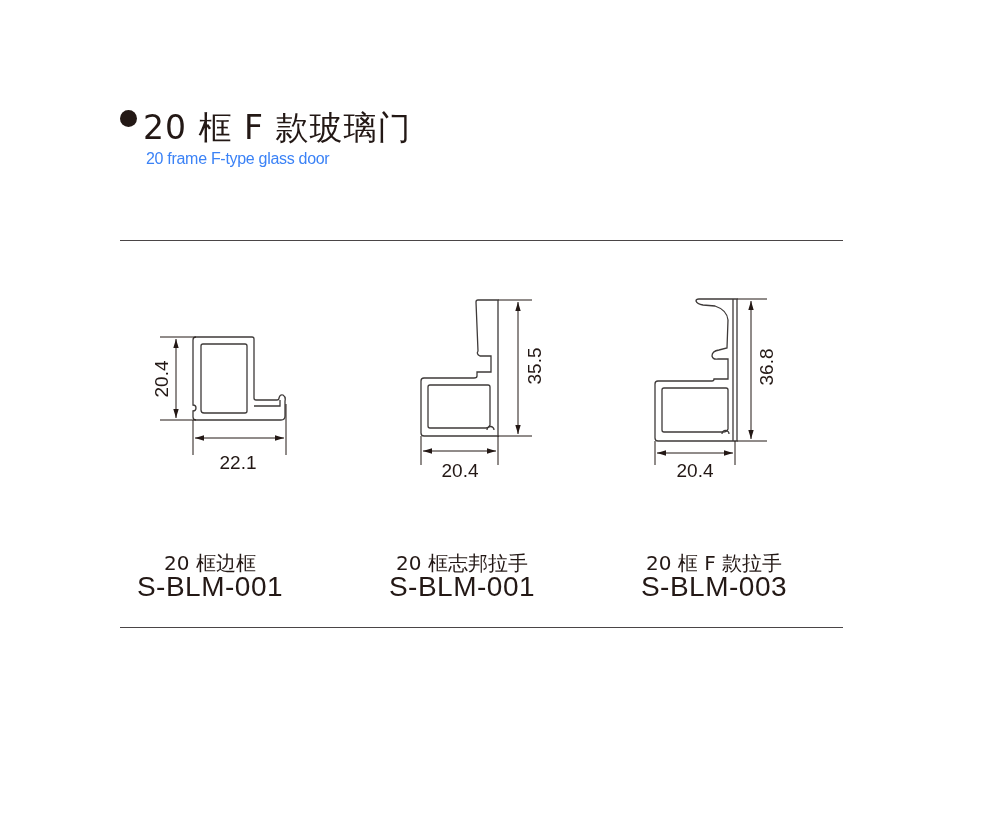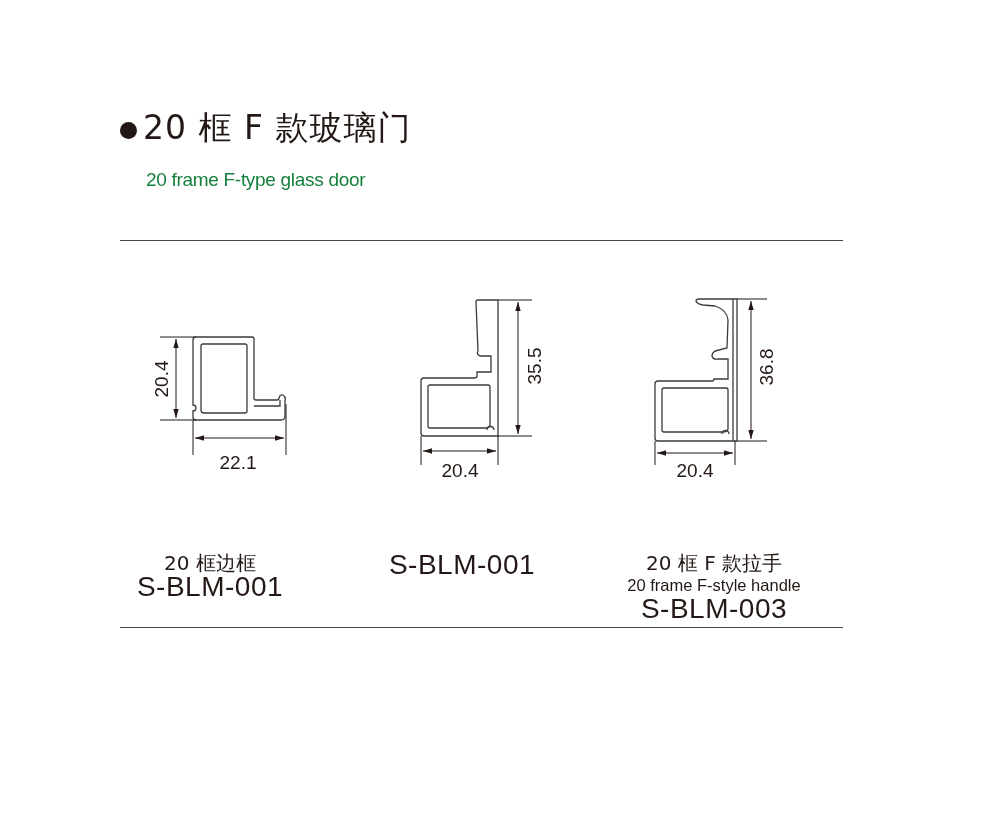--- a/index.html
+++ b/index.html
@@ -1,21 +1,21 @@
 <!DOCTYPE html>
 <html><head>
 <meta charset="utf-8">
 <style>
   html, body { margin:0; padding:0; background:#ffffff; }
   body { width:1000px; height:824px; position:relative; overflow:hidden;
          font-family:"Liberation Sans", "DejaVu Sans", sans-serif; color:#231815; }
-  .title-row { position:absolute; left:120px; top:106px; display:flex; align-items:center; }
+  .title-row { position:absolute; left:120px; top:106px; display:flex; align-items:flex-start; }
   .bullet { width:17px; height:17px; border-radius:50%; background:#231815; margin-right:6px; margin-top:4px; }
   .title-cn { font-family:"DejaVu Sans", sans-serif; font-size:33px; letter-spacing:1px; color:#231815; }
-  .title-en { position:absolute; left:146px; top:150px; font-size:19px; color:#15803d; letter-spacing:-0.3px;margin-top:19px; }
+  .title-en { position:absolute; left:146px; top:150px; font-size:16px; color:#3b82f6; letter-spacing:-0.3px; }
   .rule { position:absolute; left:120px; width:723px; height:0; border-top:1.5px solid #4a4546; }
   .drawings { position:absolute; left:0; top:0; width:1000px; height:824px; }
   .drawings svg { position:absolute; left:0; top:0; }
   .dim-text { font-family:"Liberation Sans", sans-serif; font-size:19px; fill:#231815; }
   .caption { position:absolute; width:260px; text-align:center; color:#231815; }
   .cap-cn { font-family:"DejaVu Sans", sans-serif; font-size:20px; line-height:22px; }
   .cap-en { font-size:16.5px; line-height:22px; }
   .cap-code { font-size:28px; line-height:26px; letter-spacing:0.5px; }
 </style>
 </head>
@@ -99,19 +99,19 @@
   <text class="dim-text" x="773" y="367" text-anchor="middle" transform="rotate(-90 773 367)">36.8</text>
   <text class="dim-text" x="695" y="477" text-anchor="middle">20.4</text>
 </svg>
 </div>
 
 <div class="caption" style="left:80px; top:552px;">
   <div class="cap-cn">20 框边框</div>
   <div class="cap-code">S-BLM-001</div>
 </div>
 <div class="caption" style="left:332px; top:552px;">
+  <div class="cap-cn">20 框志邦拉手</div>
   <div class="cap-code">S-BLM-001</div>
 </div>
 <div class="caption" style="left:584px; top:552px;">
   <div class="cap-cn">20 框 F 款拉手</div>
-  <div class="cap-en">20 frame F-style handle</div>
   <div class="cap-code">S-BLM-003</div>
 </div>
 
 </body></html>

